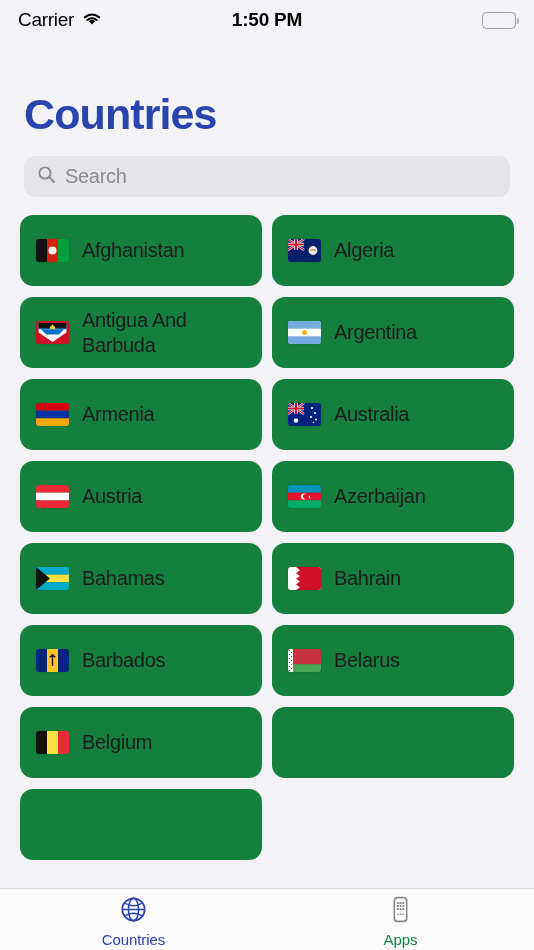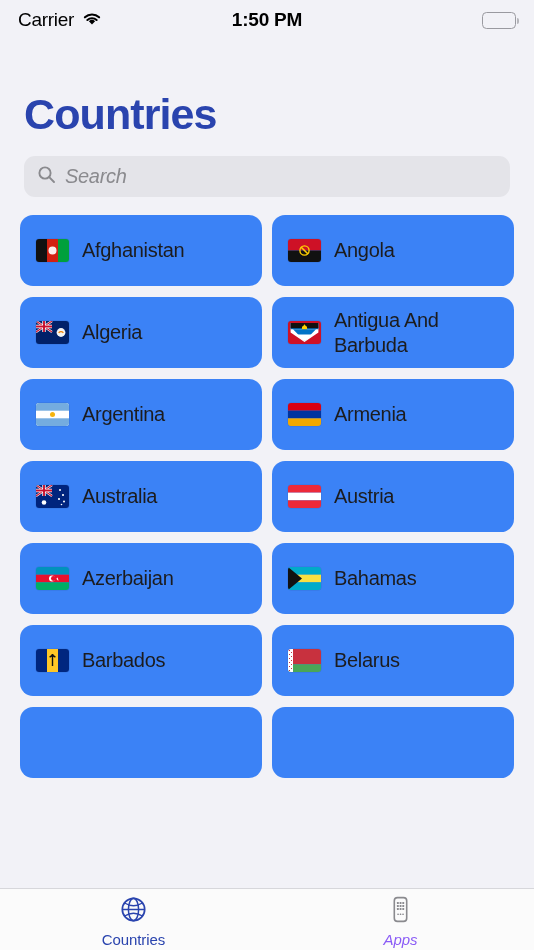--- a/index.html
+++ b/index.html
@@ -104,41 +104,40 @@
     padding: 17px 24px 0 24px;
   }
   .search-field {
     height: 41px;
     background: #E4E4E9;
     border-radius: 11px;
     display: flex;
     align-items: center;
     gap: 9px;
     padding: 0 13px;
-    font-style: italic;
   }
   .search-icon { display: block; flex: 0 0 auto; }
   .search-placeholder {
     font-size: 20px;
     color: #8A8A8E;
     letter-spacing: -0.3px;
   }
 
   
   .grid {
     padding: 18px 20px 0 20px;
     display: grid;
     grid-template-columns: 1fr 1fr;
     column-gap: 10px;
     row-gap: 11px;
     align-items: stretch;
   }
 
   .country-card {
-    background: #3b82f6;
+    background: #15803d;
     border-radius: 13px;
     min-height: 71px;
     display: flex;
     align-items: center;
     gap: 13px;
     padding: 10px 14px 10px 16px;
     cursor: pointer;
   }
 
   .flag {
@@ -177,21 +176,21 @@
     gap: 3px;
     cursor: pointer;
     padding-top: 3px;
   }
   .tab-icon { display: block; }
   .tab-label {
     font-size: 15px;
     letter-spacing: -0.1px;
   }
   .tab-active .tab-label { color: #2A44AE; }
-  .tab-inactive .tab-label { color: #8b5cf6; font-style: italic; }
+  .tab-inactive .tab-label { color: #15803d; }
 </style>
 </head>
 <body>
 
 <div class="page">
 
   <div class="status-bar">
     <div class="status-left">
       <span class="status-carrier">Carrier</span>
       <span class="wifi-icon">
@@ -234,31 +233,20 @@
               <rect x="11" width="11" height="23" fill="#D32011"></rect>
               <rect x="22" width="11" height="23" fill="#00A03C"></rect>
               <circle cx="16.5" cy="11.5" r="4" fill="#fff" opacity="0.92"></circle>
             </svg>
           </span>
           <span class="country-name">Afghanistan</span>
         </div>
         <div class="country-card">
           <span class="flag">
             <svg viewBox="0 0 33 23">
-              <rect width="33" height="11.5" fill="#CE1126"></rect>
-              <rect y="11.5" width="33" height="11.5" fill="#111"></rect>
-              <circle cx="16.5" cy="11.5" r="4.6" fill="none" stroke="#FFCF00" stroke-width="1.4"></circle>
-              <path d="M13 8 l7 7" stroke="#FFCF00" stroke-width="1.6"></path>
-            </svg>
-          </span>
-          <span class="country-name">Angola</span>
-        </div>
-        <div class="country-card">
-          <span class="flag">
-            <svg viewBox="0 0 33 23">
               <rect width="33" height="23" fill="#012169"></rect>
               <g>
                 <rect width="16" height="11" fill="#012169"></rect>
                 <path d="M0 0 L16 11 M16 0 L0 11" stroke="#fff" stroke-width="2.2"></path>
                 <path d="M0 0 L16 11 M16 0 L0 11" stroke="#C8102E" stroke-width="1.1"></path>
                 <path d="M8 0 V11 M0 5.5 H16" stroke="#fff" stroke-width="3.4"></path>
                 <path d="M8 0 V11 M0 5.5 H16" stroke="#C8102E" stroke-width="1.9"></path>
               </g>
               <circle cx="25" cy="11.5" r="4.4" fill="#F3F3F3"></circle>
               <path d="M22.6 11.8 q2.4 -2.4 4.8 0" stroke="#F08000" stroke-width="1.3" fill="none"></path>
@@ -352,38 +340,57 @@
               <rect y="7.67" width="33" height="7.67" fill="#FAE042"></rect>
               <rect y="15.34" width="33" height="7.66" fill="#00ABC9"></rect>
               <path d="M0 0 L14 11.5 L0 23 Z" fill="#111"></path>
             </svg>
           </span>
           <span class="country-name">Bahamas</span>
         </div>
         <div class="country-card">
           <span class="flag">
             <svg viewBox="0 0 33 23">
+              <rect width="33" height="23" fill="#fff"></rect>
+              <path d="M8 0 H33 V23 H8 L12 20.2 L8 17.4 L12 14.6 L8 11.8 L12 9 L8 6.2 L12 3.4 Z" fill="#CE1126"></path>
+            </svg>
+          </span>
+          <span class="country-name">Bahrain</span>
+        </div>
+        <div class="country-card">
+          <span class="flag">
+            <svg viewBox="0 0 33 23">
               <rect width="11" height="23" fill="#00267F"></rect>
               <rect x="11" width="11" height="23" fill="#FFC726"></rect>
               <rect x="22" width="11" height="23" fill="#00267F"></rect>
               <path d="M16.5 5 v12 M13.6 8 q2.9 -1.2 2.9 -3 q0 1.8 2.9 3" stroke="#111" stroke-width="1.4" fill="none"></path>
             </svg>
           </span>
           <span class="country-name">Barbados</span>
         </div>
         <div class="country-card">
           <span class="flag">
             <svg viewBox="0 0 33 23">
               <rect width="33" height="15.3" fill="#C8313E"></rect>
               <rect y="15.3" width="33" height="7.7" fill="#4AA657"></rect>
               <rect width="5" height="23" fill="#fff"></rect>
               <path d="M1 1 h1 v1 h-1z M3 3 h1 v1 h-1z M1 5 h1 v1 h-1z M3 7 h1 v1 h-1z M1 9 h1 v1 h-1z M3 11 h1 v1 h-1z M1 13 h1 v1 h-1z M3 15 h1 v1 h-1z M1 17 h1 v1 h-1z M3 19 h1 v1 h-1z M1 21 h1 v1 h-1z" fill="#C8313E"></path>
             </svg>
           </span>
           <span class="country-name">Belarus</span>
+        </div>
+        <div class="country-card">
+          <span class="flag">
+            <svg viewBox="0 0 33 23">
+              <rect width="11" height="23" fill="#111"></rect>
+              <rect x="11" width="11" height="23" fill="#FAE042"></rect>
+              <rect x="22" width="11" height="23" fill="#ED2939"></rect>
+            </svg>
+          </span>
+          <span class="country-name">Belgium</span>
         </div>
         <div class="country-card"></div>
         <div class="country-card"></div>
       </div>
 
   </div>
 
   <div class="tab-bar">
 
     <div class="tab tab-active">

